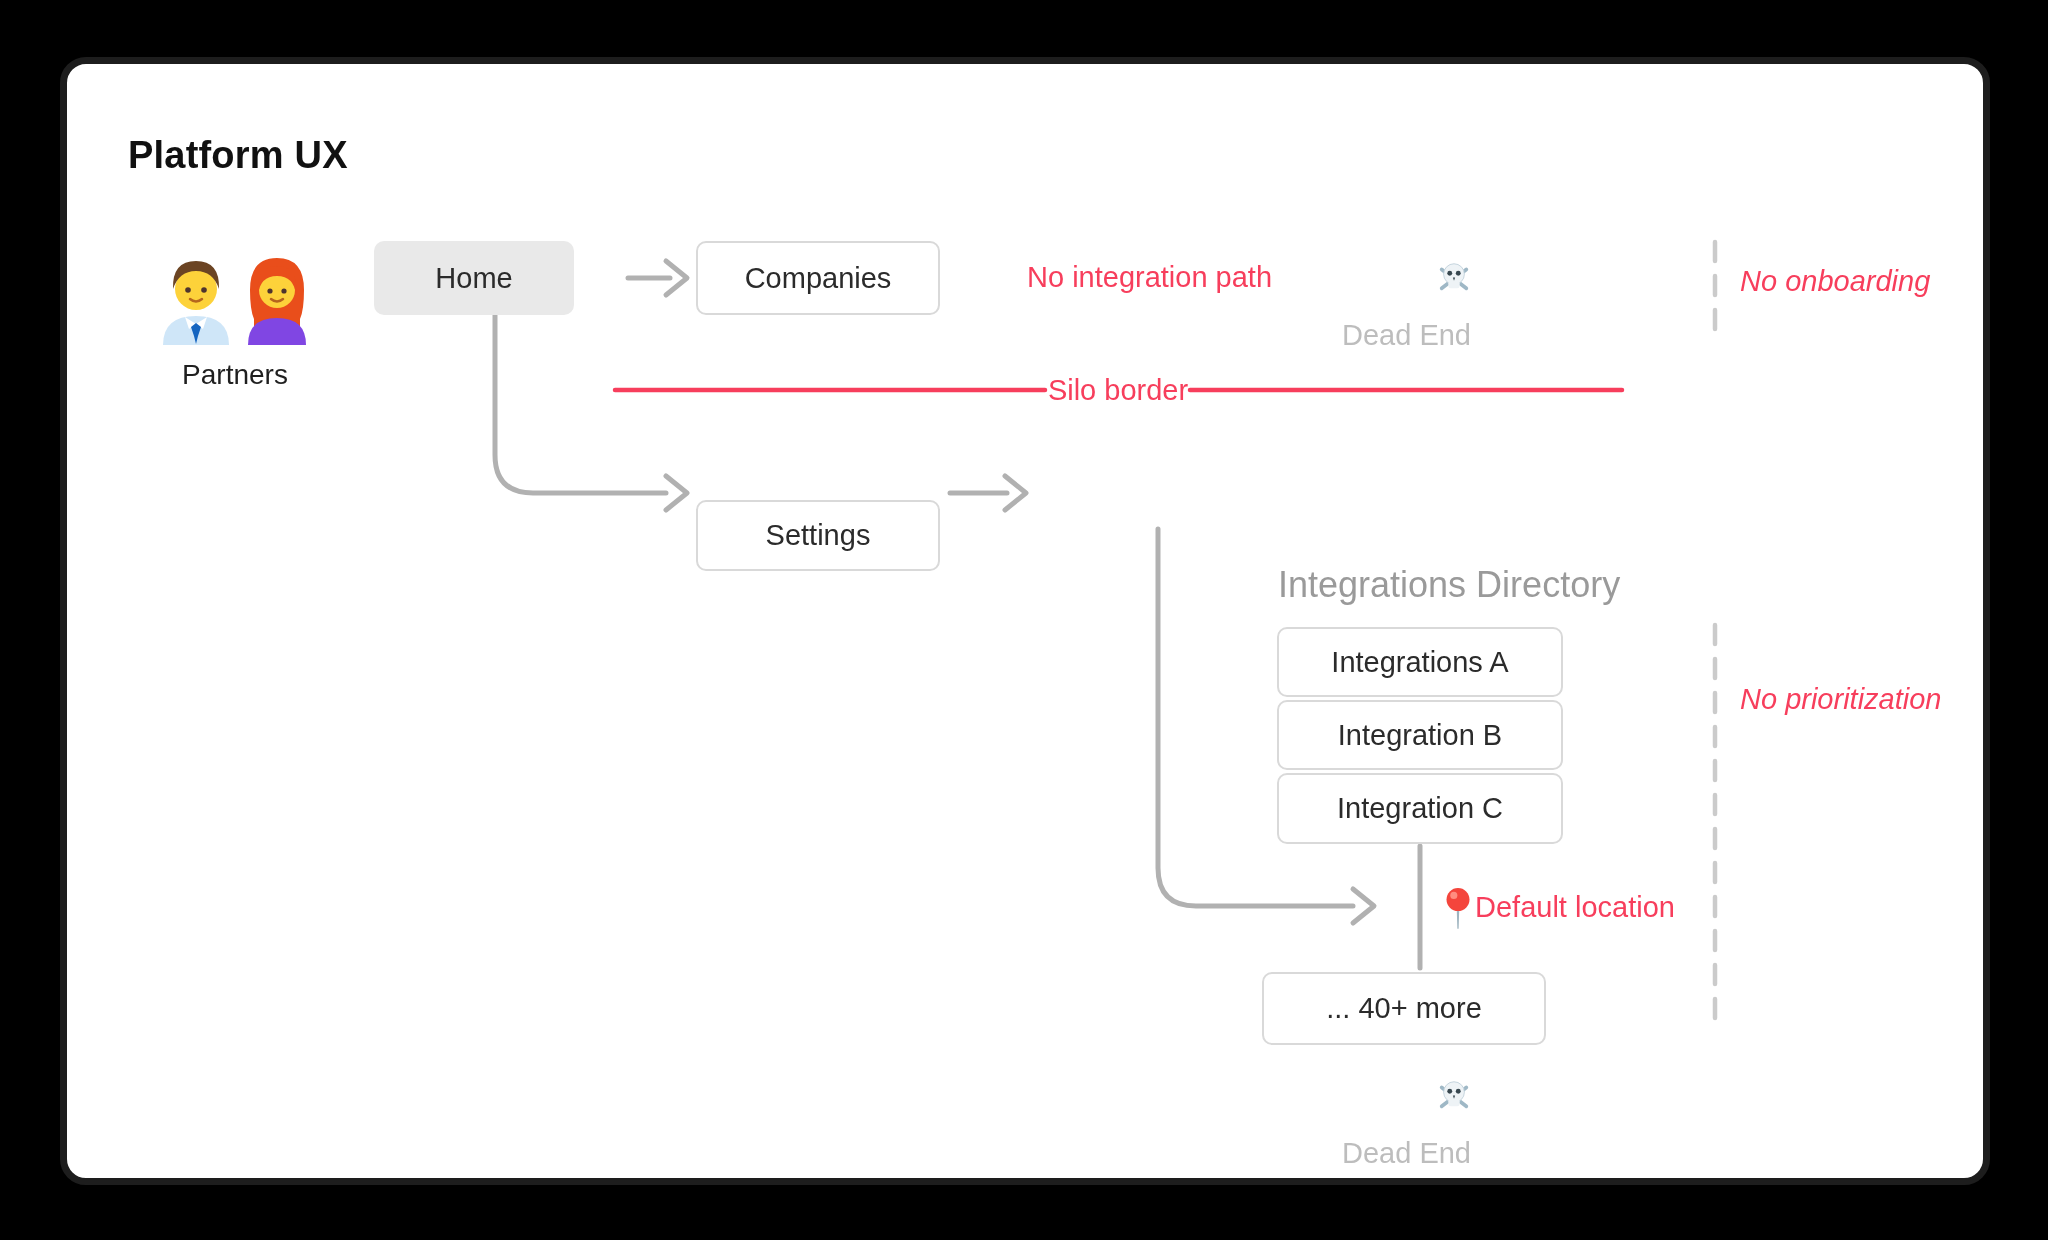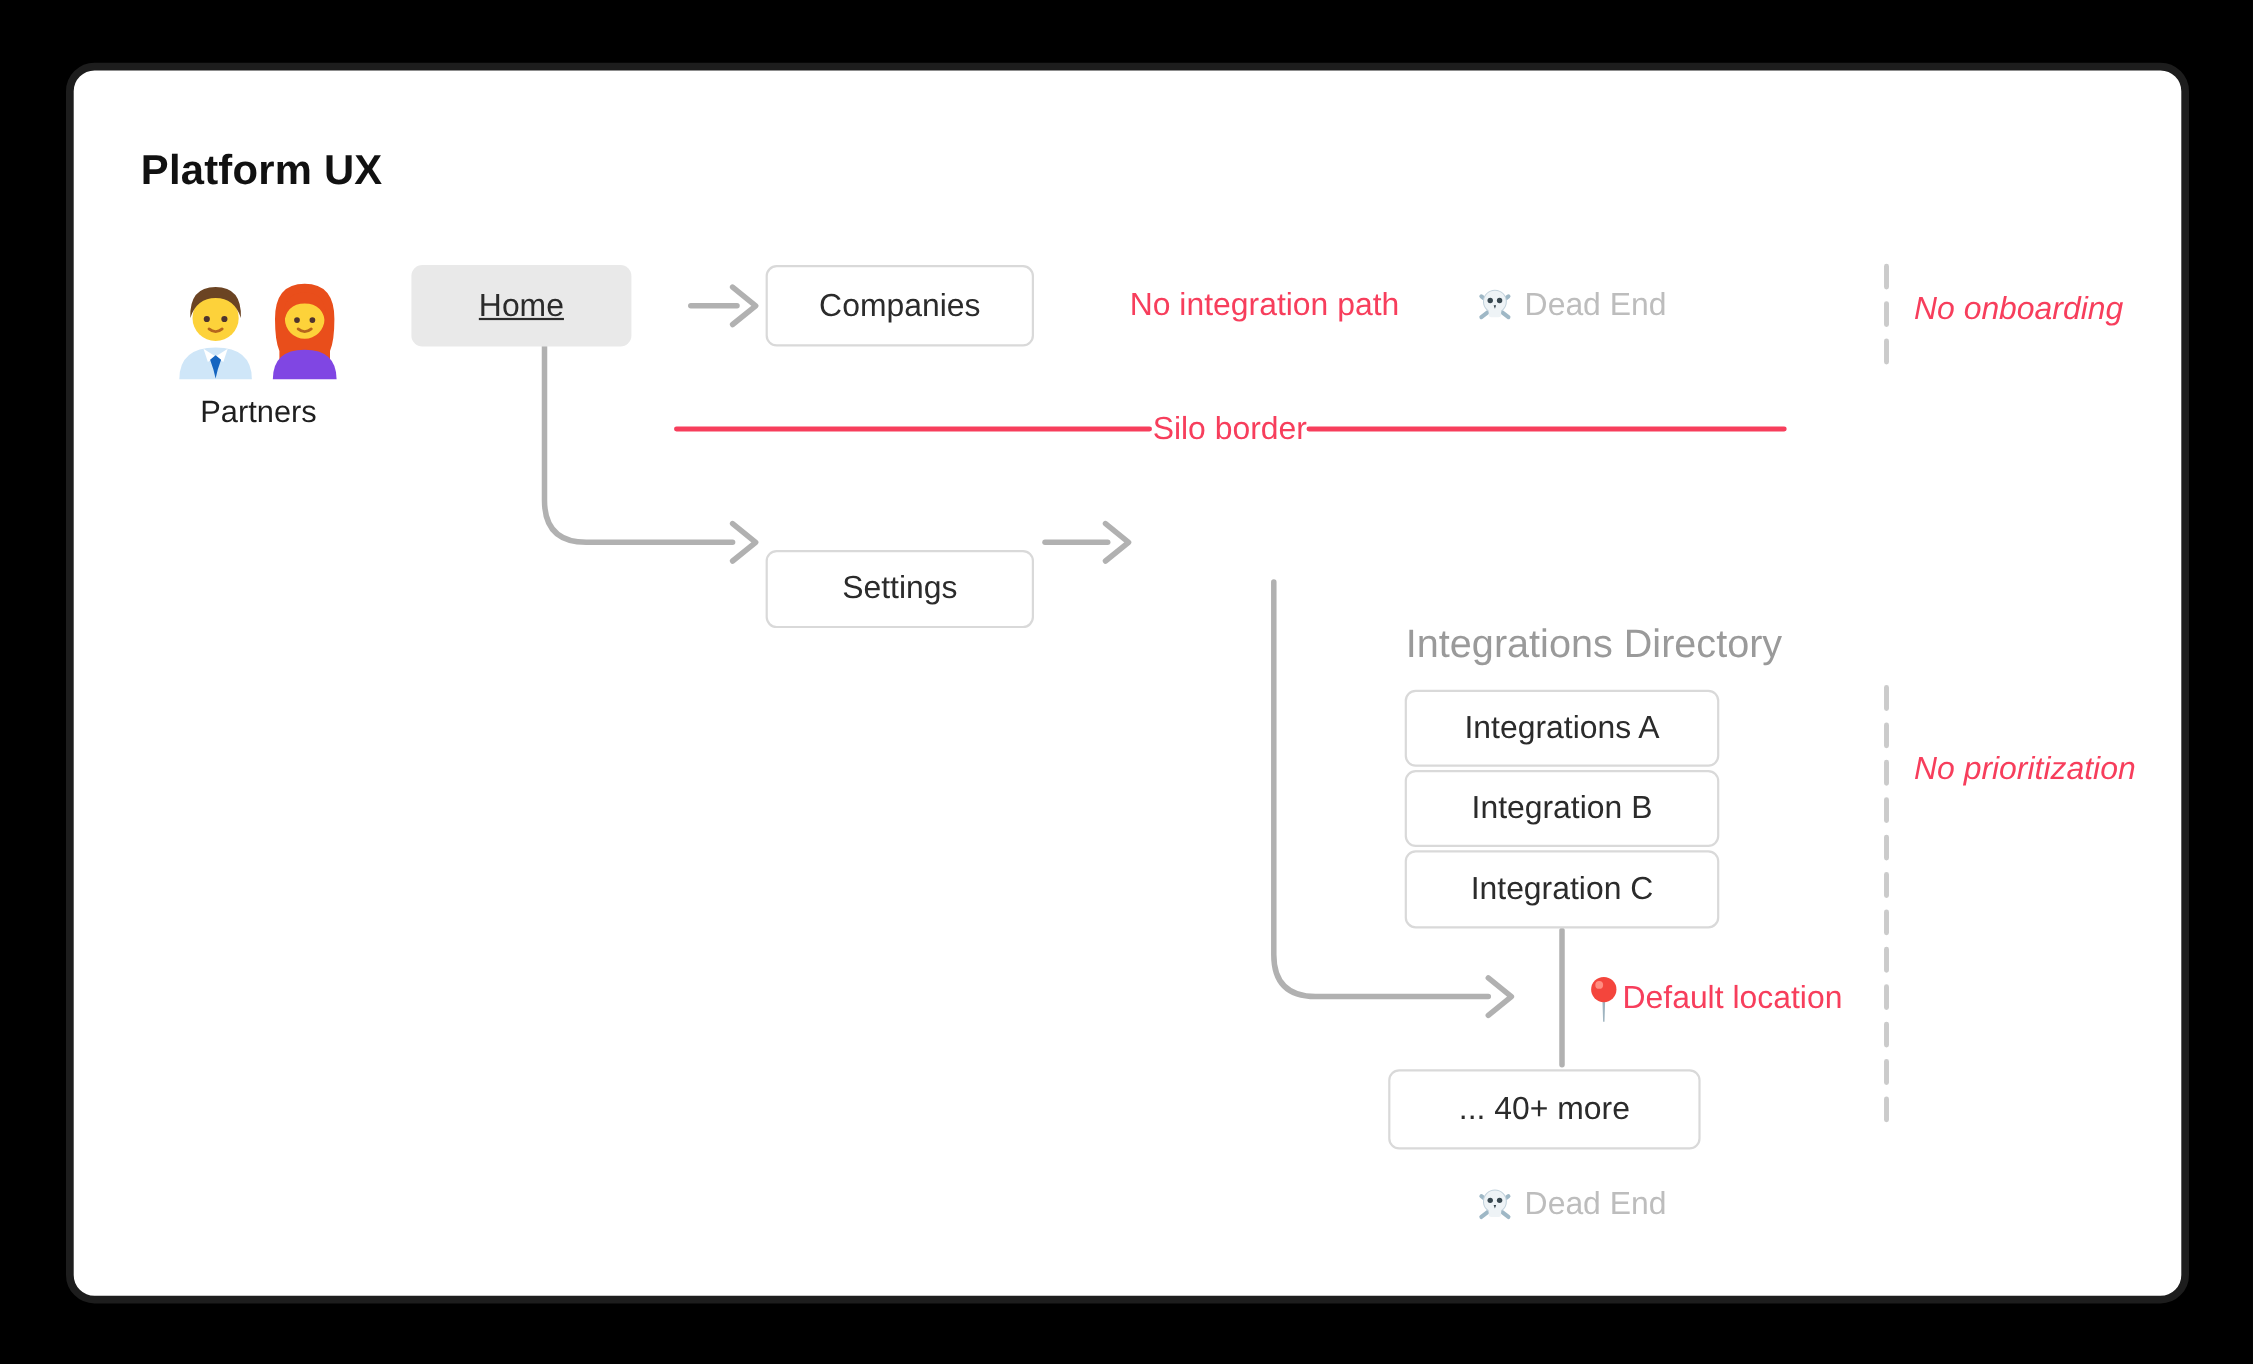--- a/index.html
+++ b/index.html
@@ -12,21 +12,21 @@
   .title{font-size:38px;font-weight:600;color:#111;letter-spacing:.2px;}
   .node{position:absolute;display:flex;align-items:center;justify-content:center;
         box-sizing:border-box;border-radius:10px;background:#fff;border:2.5px solid #d9d9d9;
         font-size:29px;color:#2b2b2b;}
   .node.filled{background:#e9e9e9;border:none;}
   .annot{position:absolute;font-size:29px;line-height:34px;white-space:nowrap;}
   .red{color:#f73e5c;}
   .red-it{color:#f73e5c;font-style:italic;}
   .gray-dim{color:#bdbdbd;}
   .dir-label{color:#9a9a9a;font-size:36px;}
-  .dead-end{display:flex;align-items:flex-end;gap:10px;}
+  .dead-end{display:flex;align-items:flex-end;gap:24px;flex-direction:column;}
   .partners{position:absolute;left:157px;top:253px;width:156px;text-align:center;}
   .partners .emojis{display:flex;justify-content:center;gap:6px;height:92px;}
   .partners .label{margin-top:14px;font-size:28px;color:#1f1f1f;}
   .centerx{transform:translateX(-50%);}
 </style>
 </head>
 <body>
 
 <div id="stage">
   <div id="card"></div>
@@ -74,21 +74,21 @@
         <circle cx="36" cy="37" r="18" fill="#fdd23a"></circle>
         <path d="M17,42 Q14,13 36,13 Q58,13 55,42 Q53,23 36,23 Q19,23 17,42 Z" fill="#e94e1b"></path>
         <circle cx="29" cy="38" r="2.6" fill="#4e342e"></circle>
         <circle cx="43" cy="38" r="2.6" fill="#4e342e"></circle>
         <path d="M30,46 Q36,51 42,46" stroke="#b5651d" stroke-width="2.5" fill="none" stroke-linecap="round"></path>
       </svg>
     </div>
     <div class="label">Partners</div>
   </div>
 
-  <div class="node filled" style="left:374px;top:241px;width:200px;height:74px;text-decoration:underline;">Home</div>
+  <div class="node filled" style="left:374px;top:241px;width:200px;height:74px;">Home</div>
   <div class="node" style="left:696px;top:241px;width:244px;height:74px;">Companies</div>
 
   <div class="annot red" style="left:1027px;top:260px;">No integration path</div>
 
   <div class="annot gray-dim dead-end" style="left:1342px;top:260px;">
     <svg width="34" height="34" viewBox="0 0 36 36">
       <g stroke="#9fb8c6" stroke-width="4" stroke-linecap="round">
         <line x1="5" y1="10" x2="31" y2="30"></line>
           <line x1="31" y1="10" x2="5" y2="30"></line>
       </g>

